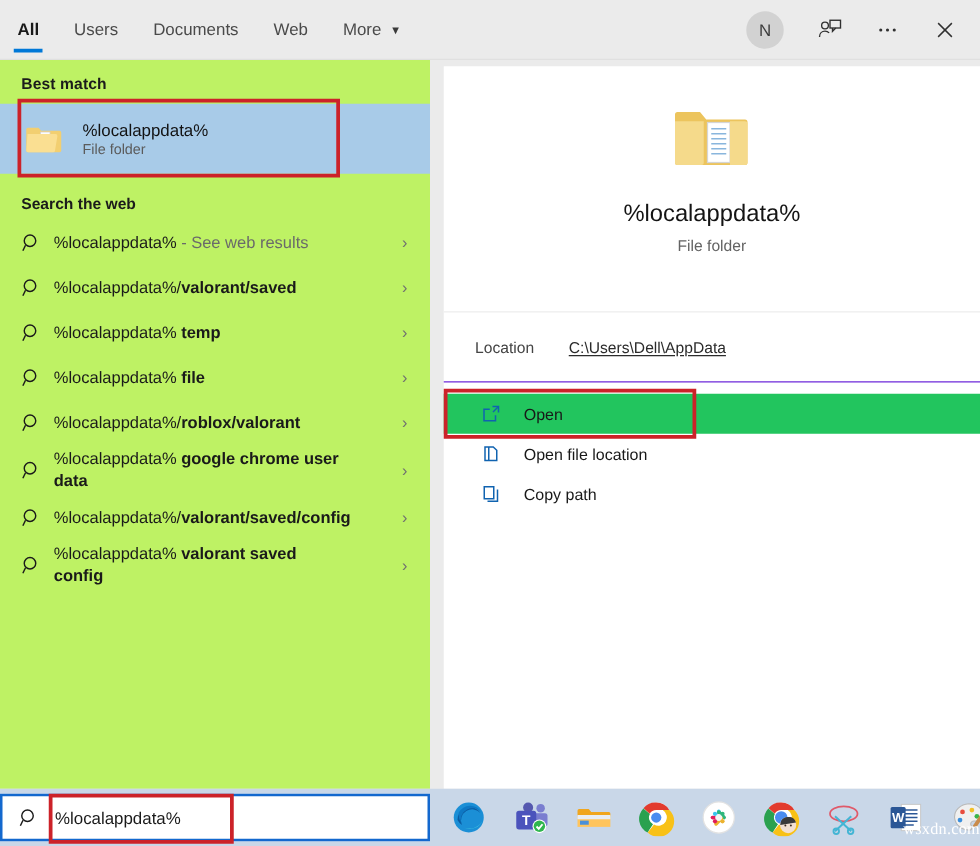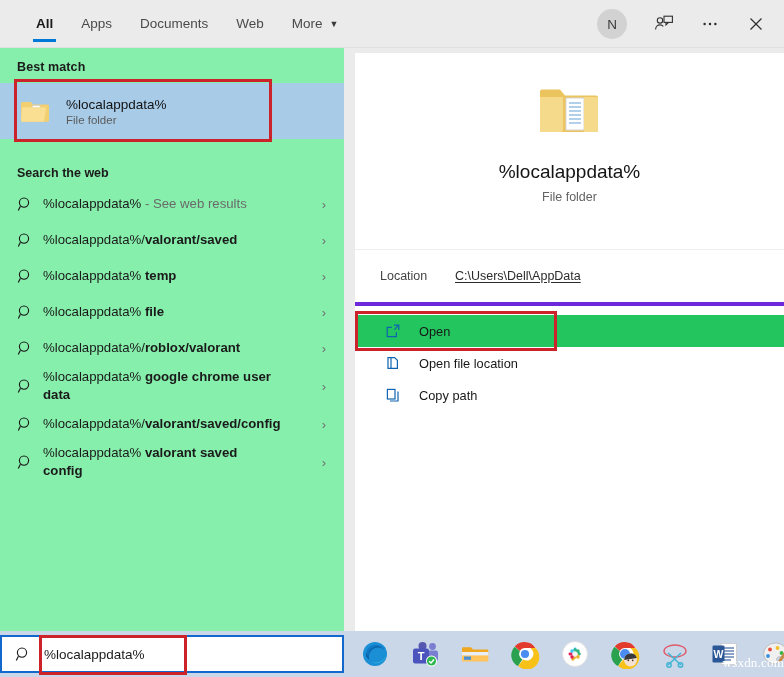--- a/index.html
+++ b/index.html
@@ -11,21 +11,21 @@
   }
   .screen { position: relative; width: 784px; height: 677px; background: #ebebeb; }
 
   
   .header {
     position: absolute; left: 0; top: 0; width: 784px; height: 48px;
     background: #ebebeb;
     border-bottom: 1px solid #e0e0e0;
     display: flex; align-items: center;
   }
-  .tabs { display: flex; align-items: center; height: 48px; padding-left: 22px; }
+  .tabs { display: flex; align-items: center; height: 48px; padding-left: 0; }
   .tab {
     position: relative; height: 48px; display: flex; align-items: center;
     padding: 0 14px; font-size: 13.5px; color: #4a4a4a; cursor: default;
   }
   .tab.active { color: #1a1a1a; font-weight: bold; }
   .tab.active::after {
     content: ""; position: absolute; left: 11px; right: 11px; bottom: 6px;
     height: 3px; background: #0078d7;
   }
   .tab .caret { margin-left: 7px; font-size: 9px; color: #3a3a3a; }
@@ -41,42 +41,42 @@
     font-size: 13.5px; margin-right: 13px;
   }
   .hbtn {
     width: 44px; height: 44px; display: flex; align-items: center; justify-content: center;
     color: #303030;
   }
 
   
   .left {
     position: absolute; left: 0; top: 48px; width: 344px; height: 583px;
-    background: #86efac;
+    background: #bef264;
   }
   .section-title {
     font-size: 12.5px; color: #1b1b1b; font-weight: bold;
     padding: 12px 0 9px 17px; letter-spacing: .1px;
   }
   .best-match {
     position: relative; height: 56px; background: #a8cbe8;
     display: flex; align-items: center; padding-left: 20px;
   }
   .bm-redbox {
     position: absolute; left: 14px; top: -4px; width: 258px; height: 63px;
     border: 3px solid #cc2229; pointer-events: none;
   }
   .folder-sm { width: 30px; height: 25px; position: relative; margin-right: 16px; flex: none; }
   .bm-text { display: flex; flex-direction: column; gap: 2px; }
   .bm-title { font-size: 13.5px; color: #121212; }
   .bm-sub { font-size: 11.5px; color: #5b5b5b; }
 
   .web-title {
     font-size: 12.5px; color: #1b1b1b; font-weight: bold;
-    padding: 27px 0 6px 17px;
+    padding: 17px 0 6px 17px;
   }
   .result {
     position: relative; min-height: 36px;
     display: flex; align-items: center; padding: 2px 0 2px 17px;
   }
   .result .mag { width: 26px; flex: none; display: flex; align-items: center; }
   .result .rtext {
     font-size: 13.2px; color: #1a1a1a; line-height: 18px;
     max-width: 238px; padding-right: 4px;
   }
@@ -96,21 +96,21 @@
     height: 197px; display: flex; flex-direction: column;
     align-items: center; justify-content: flex-start; padding-top: 28px;
     border-bottom: 1px solid #ededed;
   }
   .folder-lg { width: 68px; height: 58px; position: relative; margin-bottom: 22px; }
   .pv-title { font-size: 19px; color: #141414; margin-bottom: 7px; }
   .pv-sub { font-size: 12.5px; color: #636363; }
 
   .loc-row {
     height: 56px; display: flex; align-items: center;
-    border-bottom: 4px solid #6d28d9;
+    border-bottom: 1px solid #6d28d9;
   }
   .loc-label { width: 100px; padding-left: 25px; font-size: 12.5px; color: #444; }
   .loc-value {
     font-size: 12.5px; color: #2b2b2b; text-decoration: underline;
     text-underline-offset: 2px;
   }
 
   .actions { padding-top: 9px; position: relative; }
   .action {
     height: 32px; display: flex; align-items: center; padding-left: 30px;
@@ -154,21 +154,21 @@
 <body>
 
 <div class="screen">
 
   <div class="header">
     <div class="tabs">
       <div class="tab active">
         <span>All</span>
       </div>
       <div class="tab">
-        <span>Apps</span>
+        <span>Users</span>
       </div>
       <div class="tab">
         <span>Documents</span>
       </div>
       <div class="tab">
         <span>Web</span>
       </div>
       <div class="tab">
         <span>More</span>
         <span class="caret">▼</span>

